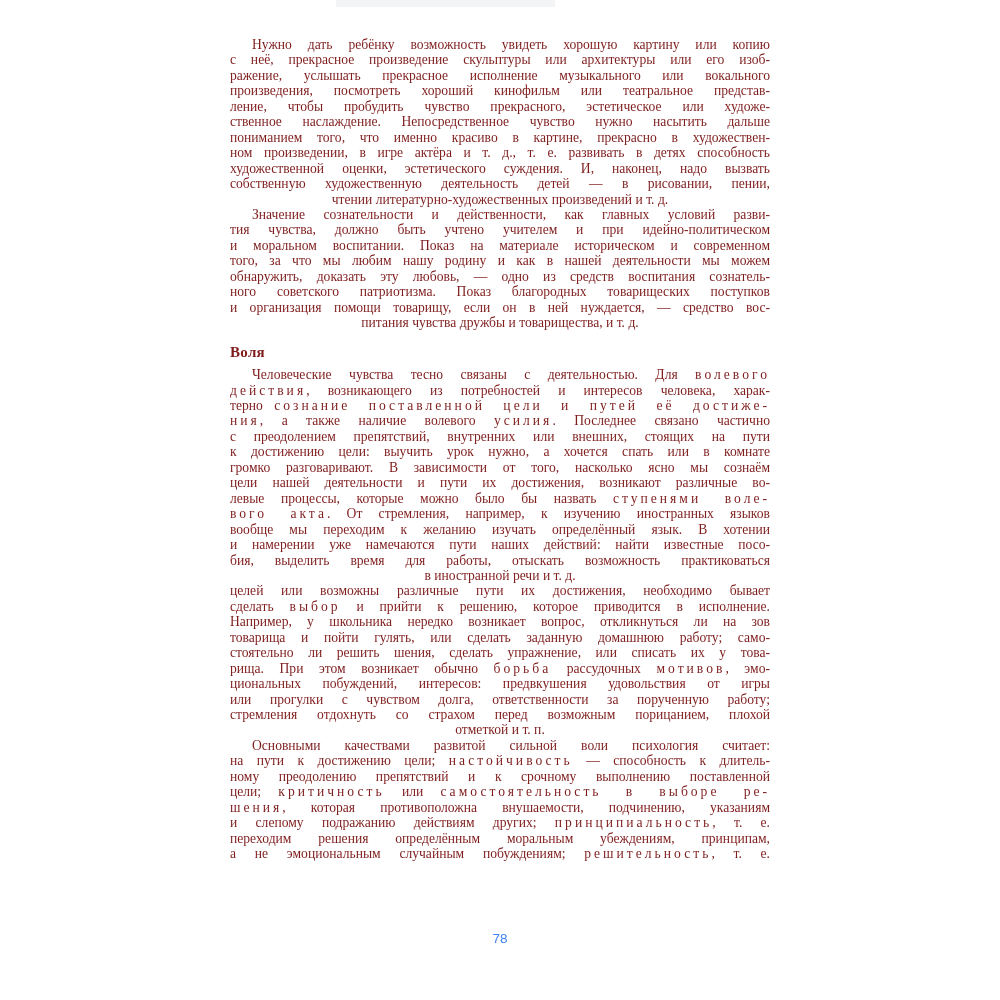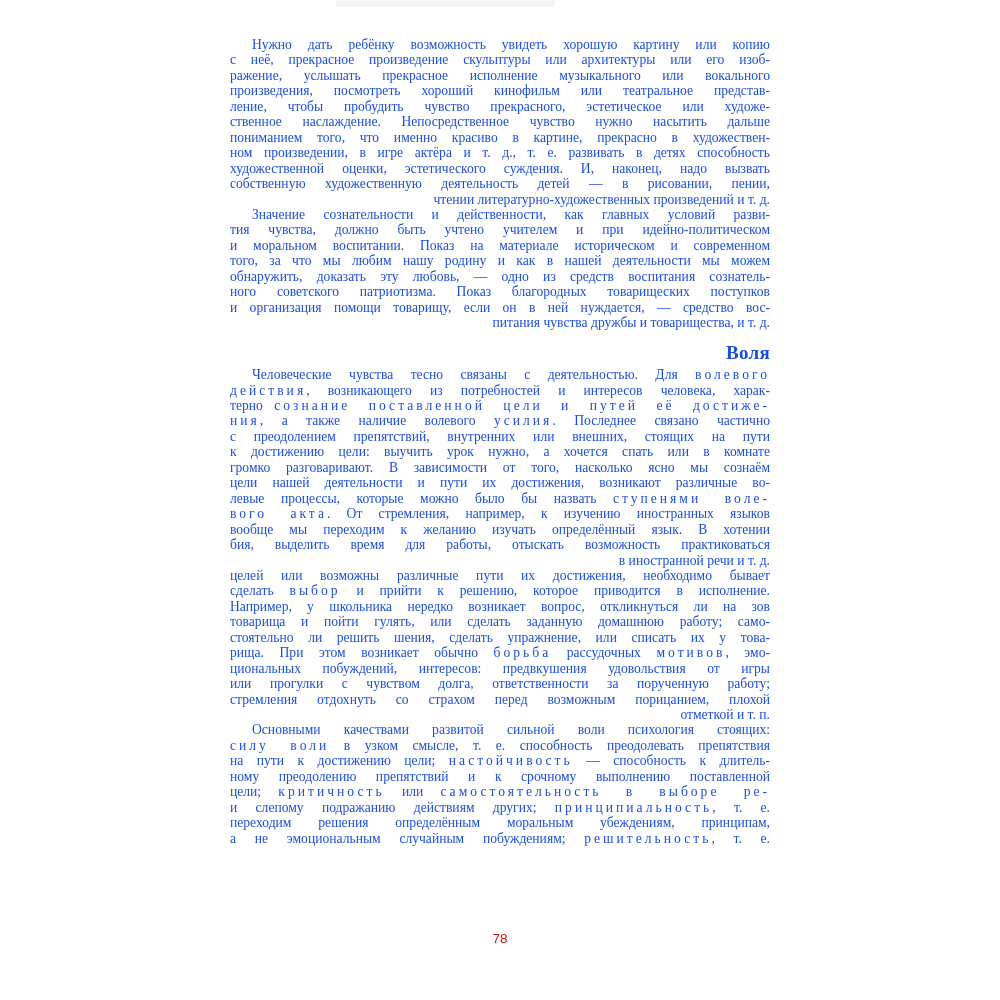--- a/index.html
+++ b/index.html
@@ -25,49 +25,49 @@
     height: 7px;
     background: #f3f4f6;
   }
   .text-column {
     position: absolute;
     left: 230px;
     top: 37px;
     width: 540px;
     font-size: 13.6px;
     line-height: 15.45px;
-    color: #1d4ed8;
+    color: #7f1d1d;
   }
-  .line { text-align: right; }
+  .line { text-align: center; }
   .line.just {
     text-align: justify;
     text-align-last: justify;
     text-justify: inter-word;
   }
   .line.ind { text-indent: 22px; }
   .sp {
     letter-spacing: 3px;
     word-spacing: 4px;
   }
   .heading {
-    text-align: right;
+    text-align: left;
     font-weight: bold;
-    font-size: 19px;
+    font-size: 15px;
     margin: 14px 0 7px 0;
     letter-spacing: 0.3px;
   }
   .footer {
     position: absolute;
     left: 0;
     top: 931px;
     width: 1000px;
     text-align: center;
     font-family: "Liberation Sans", "DejaVu Sans", sans-serif;
     font-size: 13.5px;
-    color: #b91c1c;
+    color: #3b82f6;
   }
 </style>
 </head>
 <body>
 
 <div class="page">
   <div class="scan-band-top"></div>
   <div class="text-column">
       <div class="line just ind"><span>Нужно дать ребёнку возможность увидеть хорошую картину или копию</span></div>
       <div class="line just"><span>с неё, прекрасное произведение скульптуры или архитектуры или его изоб-</span></div>
@@ -93,35 +93,36 @@
       <div class="line just"><span class="sp">действия</span><span>, возникающего из потребностей и интересов человека, харак-</span></div>
       <div class="line just"><span>терно </span><span class="sp">сознание поставленной цели и путей её достиже-</span></div>
       <div class="line just"><span class="sp">ния</span><span>, а также наличие волевого </span><span class="sp">усилия</span><span>. Последнее связано частично</span></div>
       <div class="line just"><span>с преодолением препятствий, внутренних или внешних, стоящих на пути</span></div>
       <div class="line just"><span>к достижению цели: выучить урок нужно, а хочется спать или в комнате</span></div>
       <div class="line just"><span>громко разговаривают. В зависимости от того, насколько ясно мы сознаём</span></div>
       <div class="line just"><span>цели нашей деятельности и пути их достижения, возникают различные во-</span></div>
       <div class="line just"><span>левые процессы, которые можно было бы назвать </span><span class="sp">ступенями воле-</span></div>
       <div class="line just"><span class="sp">вого акта</span><span>. От стремления, например, к изучению иностранных языков</span></div>
       <div class="line just"><span>вообще мы переходим к желанию изучать определённый язык. В хотении</span></div>
+      <div class="line just"><span>и намерении уже намечаются пути наших действий: найти известные посо-</span></div>
       <div class="line just"><span>бия, выделить время для работы, отыскать возможность практиковаться</span></div>
       <div class="line"><span>в иностранной речи и т. д.</span></div>
       <div class="line just"><span>целей или возможны различные пути их достижения, необходимо бывает</span></div>
       <div class="line just"><span>сделать </span><span class="sp">выбор</span><span> и прийти к решению, которое приводится в исполнение.</span></div>
       <div class="line just"><span>Например, у школьника нередко возникает вопрос, откликнуться ли на зов</span></div>
       <div class="line just"><span>товарища и пойти гулять, или сделать заданную домашнюю работу; само-</span></div>
       <div class="line just"><span>стоятельно ли решить шения, сделать упражнение, или списать их у това-</span></div>
       <div class="line just"><span>рища. При этом возникает обычно </span><span class="sp">борьба</span><span> рассудочных </span><span class="sp">мотивов</span><span>, эмо-</span></div>
       <div class="line just"><span>циональных побуждений, интересов: предвкушения удовольствия от игры</span></div>
       <div class="line just"><span>или прогулки с чувством долга, ответственности за порученную работу;</span></div>
       <div class="line just"><span>стремления отдохнуть со страхом перед возможным порицанием, плохой</span></div>
       <div class="line"><span>отметкой и т. п.</span></div>
-      <div class="line just ind"><span>Основными качествами развитой сильной воли психология стоящих:</span></div>
-      <div class="line just"><span class="sp">силу воли</span><span> в узком смысле, т. е. способность преодолевать препятствия</span></div>
+      <div class="line just ind"><span>Основными качествами развитой сильной воли психология считает:</span></div>
       <div class="line just"><span>на пути к достижению цели; </span><span class="sp">настойчивость</span><span> — способность к длитель-</span></div>
       <div class="line just"><span>ному преодолению препятствий и к срочному выполнению поставленной</span></div>
       <div class="line just"><span>цели; </span><span class="sp">критичность</span><span> или </span><span class="sp">самостоятельность в выборе ре-</span></div>
+      <div class="line just"><span class="sp">шения</span><span>, которая противоположна внушаемости, подчинению, указаниям</span></div>
       <div class="line just"><span>и слепому подражанию действиям других; </span><span class="sp">принципиальность</span><span>, т. е.</span></div>
       <div class="line just"><span>переходим решения определённым моральным убеждениям, принципам,</span></div>
       <div class="line just"><span>а не эмоциональным случайным побуждениям; </span><span class="sp">решительность</span><span>, т. е.</span></div>
     </div>
   <div class="footer">78</div>
 </div>
 
 </body></html>

